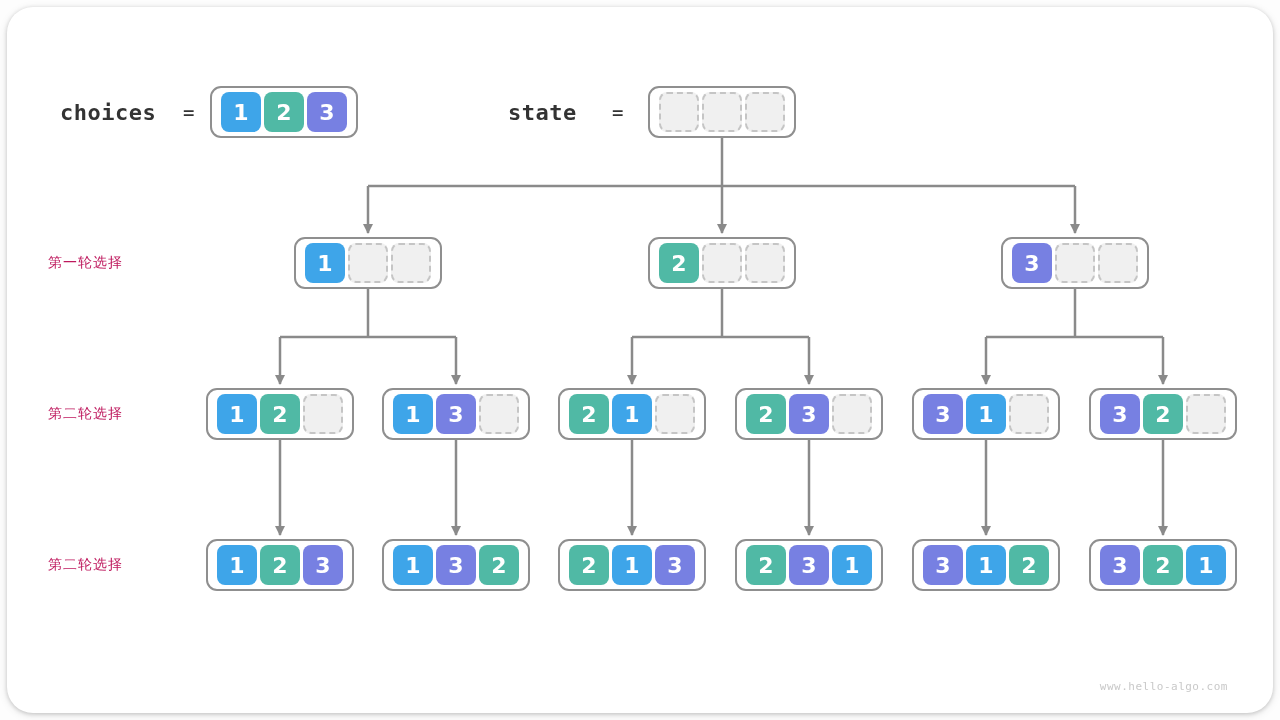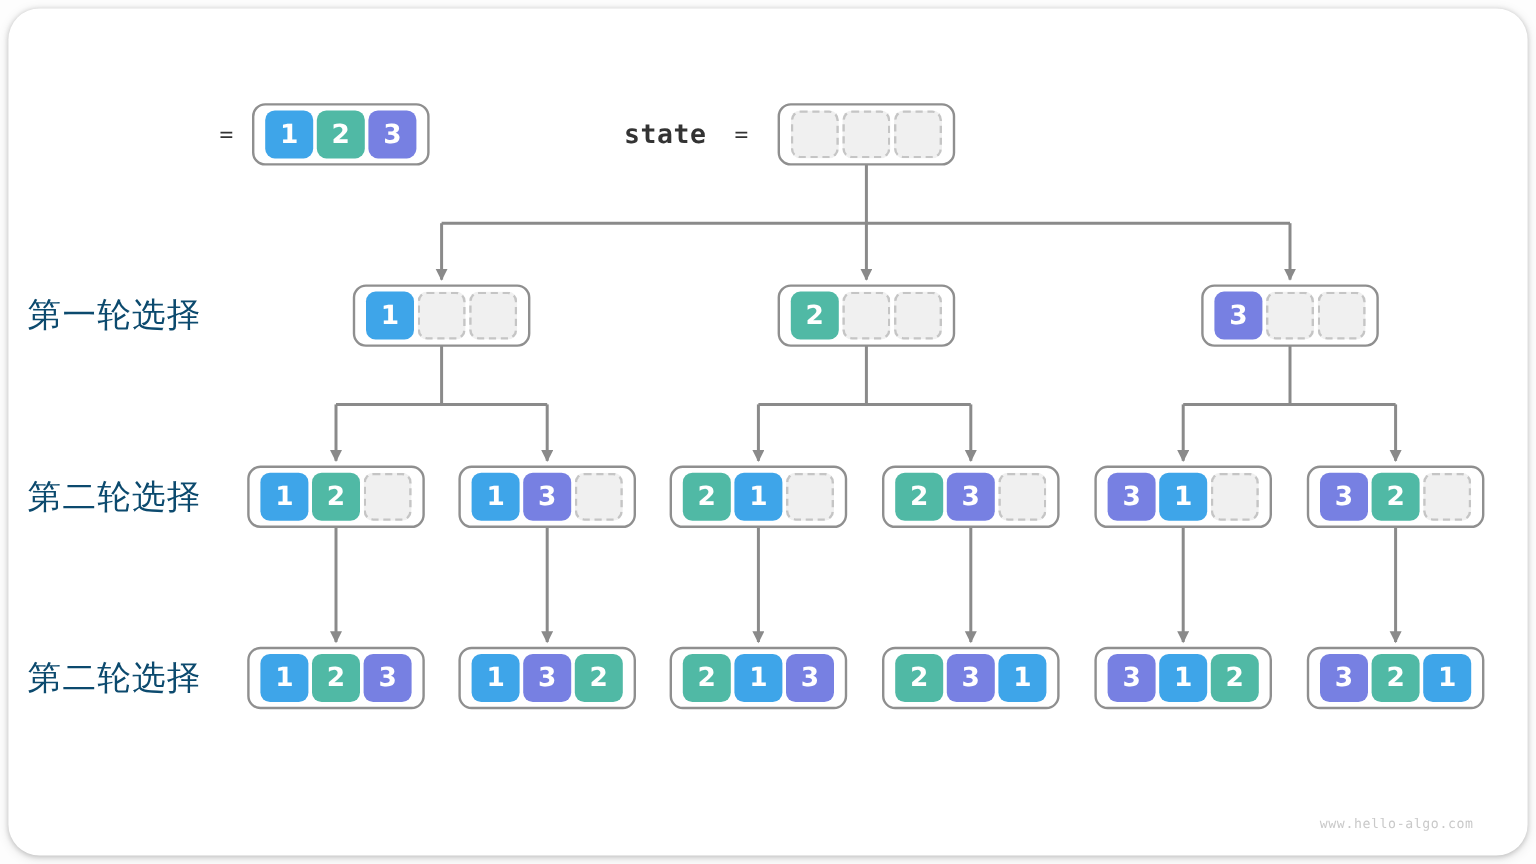--- a/index.html
+++ b/index.html
@@ -37,22 +37,22 @@
     display: flex; align-items: center; justify-content: center;
     font-family: "DejaVu Sans", "Liberation Sans", sans-serif;
     font-weight: bold; font-size: 22px; color: #ffffff;
   }
   .cell.empty { background: var(--empty-fill); border: 2px dashed var(--empty-border); }
   .cell.c1 { background: var(--c1); }
   .cell.c2 { background: var(--c2); }
   .cell.c3 { background: var(--c3); }
 
   .row-label {
-    position: absolute; left: 23px; height: 52px; display: flex; align-items: center;
-    font-size: 28px; color: #0c4a6e; letter-spacing: 1px;
+    position: absolute; left: 48px; height: 52px; display: flex; align-items: center;
+    font-size: 14px; color: #be185d; letter-spacing: 1px;
   }
 
   .watermark {
     position: absolute; right: 52px; top: 680px;
     font-family: "DejaVu Sans Mono", "Liberation Mono", monospace;
     font-size: 11px; color: #c9c9c9; letter-spacing: 0.5px;
   }
 </style>
 </head>
 <body>
@@ -86,30 +86,31 @@
         <line x1="1163" y1="337" x2="1163" y2="384" marker-end="url(#ah)"></line>
         <line x1="280" y1="438" x2="280" y2="535" marker-end="url(#ah)"></line>
         <line x1="456" y1="438" x2="456" y2="535" marker-end="url(#ah)"></line>
         <line x1="632" y1="438" x2="632" y2="535" marker-end="url(#ah)"></line>
         <line x1="809" y1="438" x2="809" y2="535" marker-end="url(#ah)"></line>
         <line x1="986" y1="438" x2="986" y2="535" marker-end="url(#ah)"></line>
         <line x1="1163" y1="438" x2="1163" y2="535" marker-end="url(#ah)"></line>
       </g>
   </svg>
 
+  <div class="hdr-label" style="left:60px; top:86px;">choices</div>
   <div class="hdr-eq" style="left:183px; top:86px;">=</div>
   <div id="choices-box-slot">
       <div class="node" style="left: 210px; top: 86px;">
         <div class="cell c1">1</div>
         <div class="cell c2">2</div>
         <div class="cell c3">3</div>
       </div>
     </div>
 
-  <div class="hdr-label" style="left:520px; top:86px;">state</div>
+  <div class="hdr-label" style="left:508px; top:86px;">state</div>
   <div class="hdr-eq" style="left:612px; top:86px;">=</div>
   <div id="state-box-slot">
       <div class="node" style="left: 648px; top: 86px;">
         <div class="cell empty"></div>
         <div class="cell empty"></div>
         <div class="cell empty"></div>
       </div>
     </div>
 
   <div id="tree-slot">

